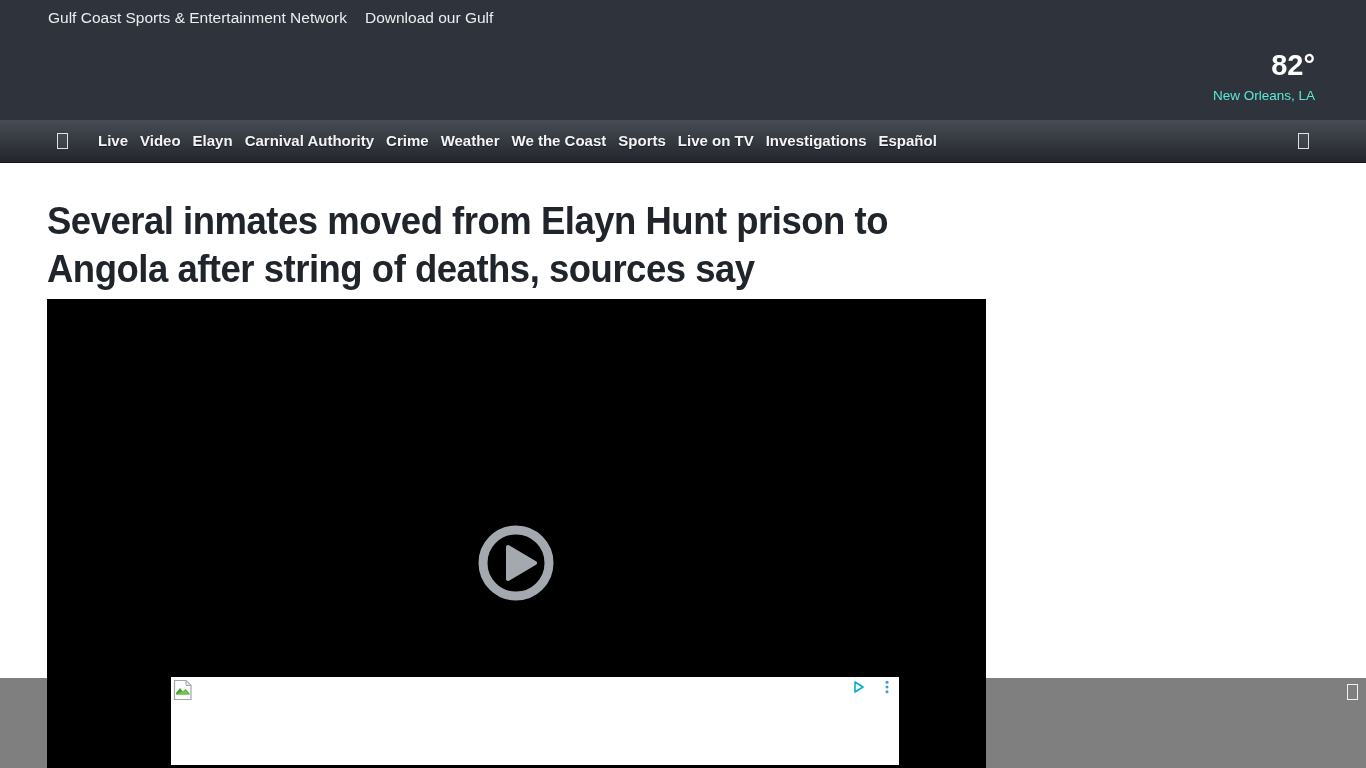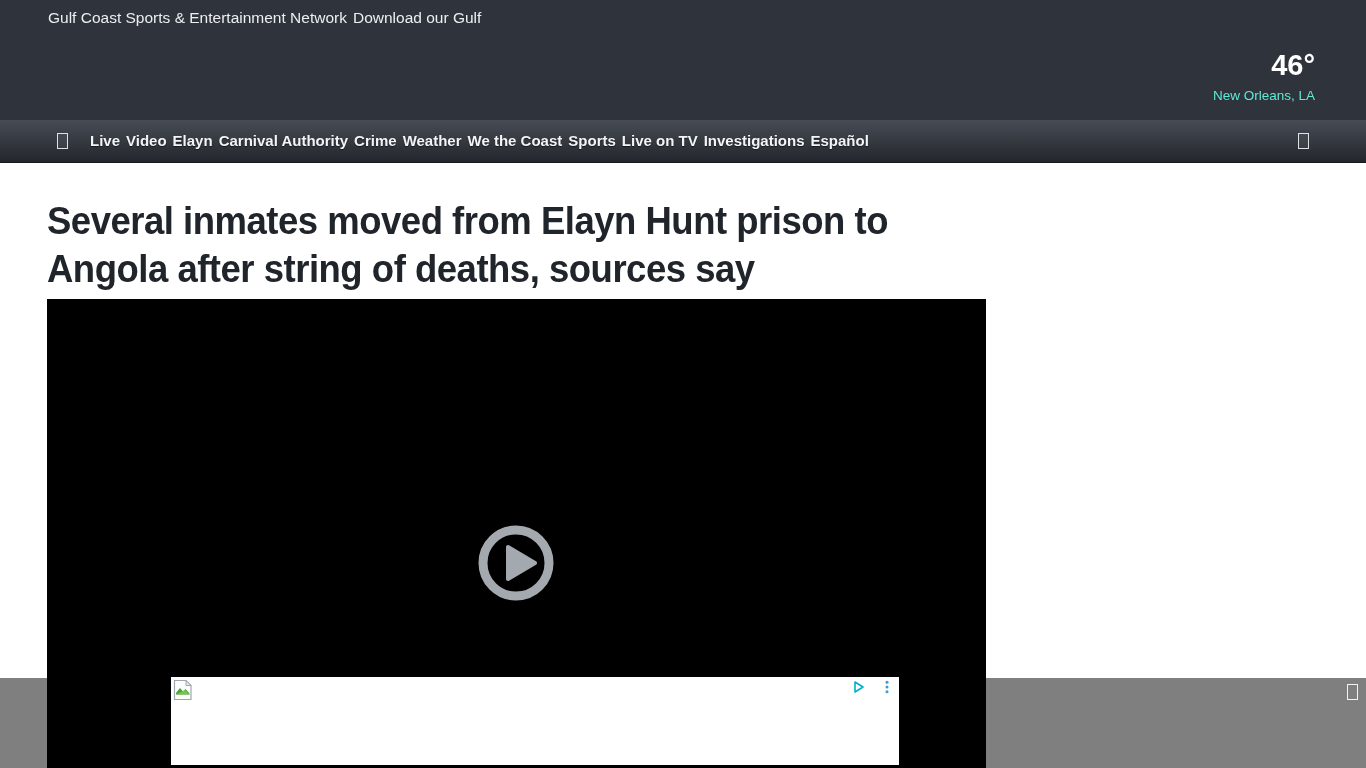--- a/index.html
+++ b/index.html
@@ -13,21 +13,21 @@
   }
 
   
   .site-header {
     position: absolute; top: 0; left: 0;
     width: 1366px; height: 120px;
     background: #2e333c;
     z-index: 20;
   }
   .topbar {
-    display: flex; gap: 6px;
+    display: flex; gap: 18px;
     padding: 8px 0 0 48px;
   }
   .topbar a {
     color: #eceef0; text-decoration: none;
     font-size: 15.5px; line-height: 20px;
     cursor: pointer;
   }
   .weather-widget {
     position: absolute; top: 48px; right: 51px;
     text-align: right; color: #ffffff;
@@ -39,21 +39,21 @@
   
   .main-nav {
     position: absolute; top: 120px; left: 0;
     width: 1366px; height: 43px;
     background: linear-gradient(#474c54, #23262c);
     border-bottom: 1px solid #16181c;
     display: flex; align-items: center;
     padding-left: 57px;
     z-index: 21;
   }
-  .nav-list { display: flex; gap: 6px; list-style: none; margin-left: 22px; }
+  .nav-list { display: flex; gap: 12px; list-style: none; margin-left: 30px; }
   .nav-list a {
     color: #f3f4f6; text-decoration: none;
     font-size: 15px; font-weight: 700;
     text-shadow: 0 1px 1px rgba(0,0,0,.55);
     cursor: pointer; white-space: nowrap;
   }
   .tofu {
     display: inline-block;
     width: 11px; height: 16px;
     border: 1.5px solid #dde0e4;
@@ -112,21 +112,21 @@
 </style>
 </head>
 <body>
 
 <header class="site-header">
   <div class="topbar">
     <a href="#">Gulf Coast Sports &amp; Entertainment Network</a>
     <a href="#">Download our Gulf</a>
   </div>
   <div class="weather-widget">
-    <div class="weather-temp">46°</div>
+    <div class="weather-temp">82°</div>
     <div class="weather-loc">New Orleans, LA</div>
   </div>
 </header>
 
 <nav class="main-nav">
   <span class="tofu"></span>
   <ul class="nav-list">
     <li><a href="#">Live</a></li>
     <li><a href="#">Video</a></li>
     <li><a href="#">Elayn</a></li>

